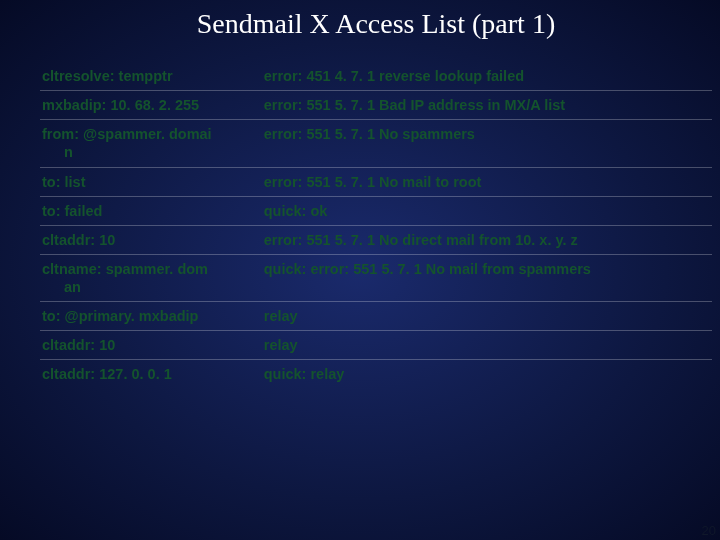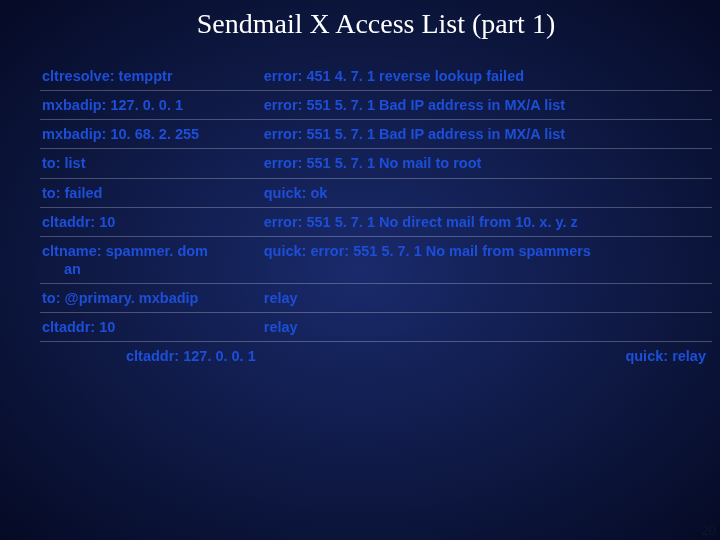--- a/index.html
+++ b/index.html
@@ -30,29 +30,28 @@
   }
   table.access {
     width: 100%;
     border-collapse: collapse;
     table-layout: fixed;
   }
   table.access td {
     vertical-align: top;
     font-size: 14.5px;
     font-weight: bold;
-    color: #1d4ed8;
+    color: #14532d;
     padding: 5px 6px 5px 2px;
     line-height: 1.25;
     border-bottom: 1px solid rgba(255,255,255,0.25);
     word-wrap: break-word;
   }
   table.access tr:last-child td {
     border-bottom: none;
-    text-align: right;
   }
   col.left { width: 33%; }
   col.right { width: 67%; }
   .indent {
     display: block;
     padding-left: 22px;
   }
   .pagenum {
     position: absolute;
     right: 20px;
@@ -71,26 +70,26 @@
     <colgroup>
       <col class="left">
         <col class="right">
     </colgroup>
     <tbody>
       <tr>
         <td><span>cltresolve: tempptr</span></td>
         <td>error: 451 4. 7. 1 reverse lookup failed</td>
       </tr>
       <tr>
-        <td><span>mxbadip: 127. 0. 0. 1</span></td>
+        <td><span>mxbadip: 10. 68. 2. 255</span></td>
         <td>error: 551 5. 7. 1 Bad IP address in MX/A list</td>
       </tr>
       <tr>
-        <td><span>mxbadip: 10. 68. 2. 255</span></td>
-        <td>error: 551 5. 7. 1 Bad IP address in MX/A list</td>
+        <td><span>from: @spammer. domai</span><span class="indent">n</span></td>
+        <td>error: 551 5. 7. 1 No spammers</td>
       </tr>
       <tr>
         <td><span>to: list</span></td>
         <td>error: 551 5. 7. 1 No mail to root</td>
       </tr>
       <tr>
         <td><span>to: failed</span></td>
         <td>quick: ok</td>
       </tr>
       <tr>

